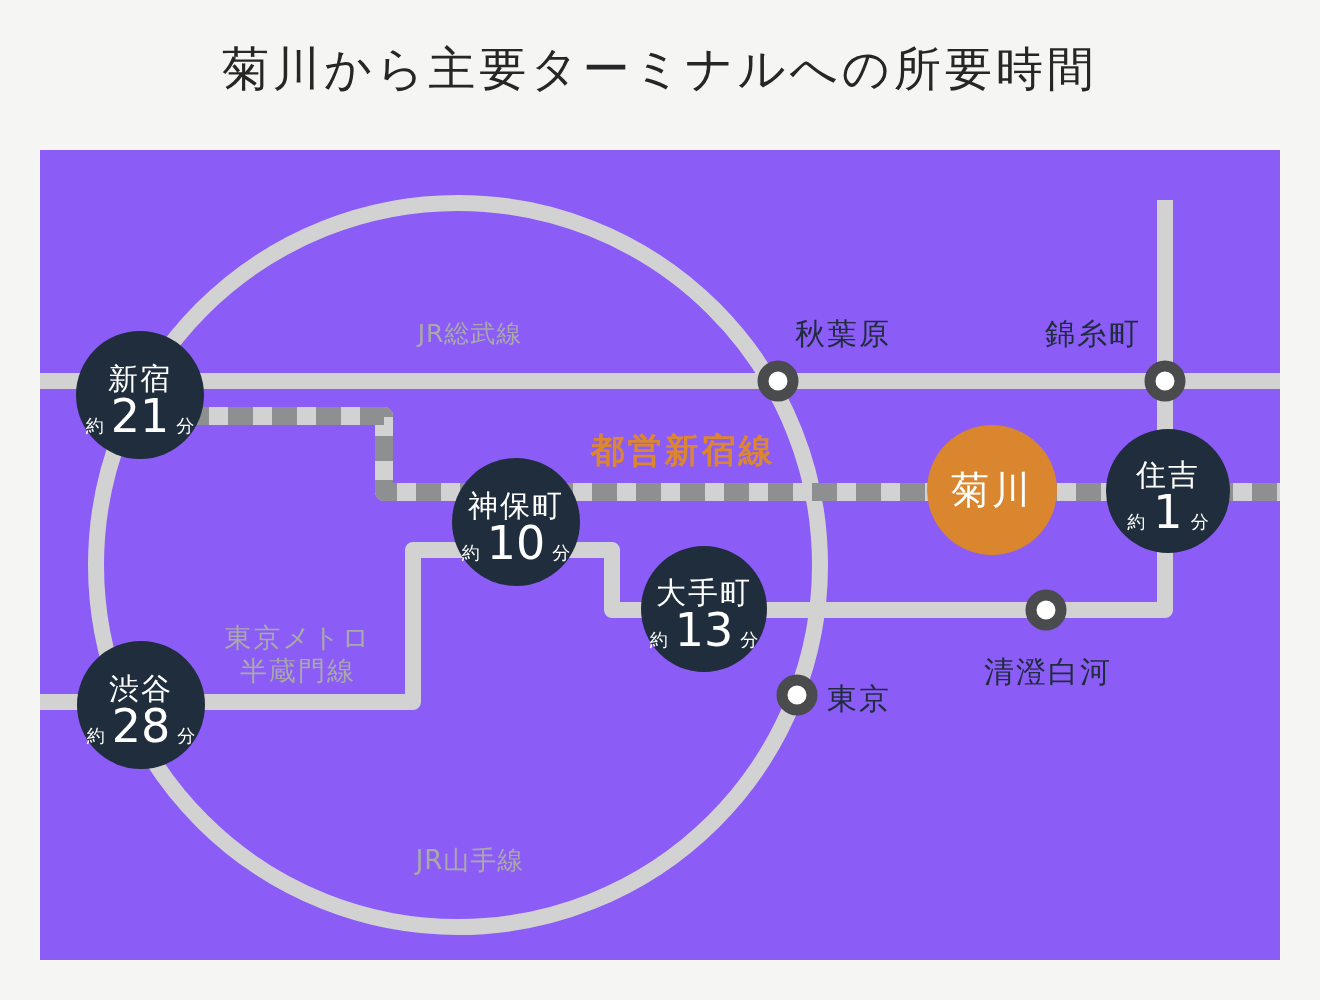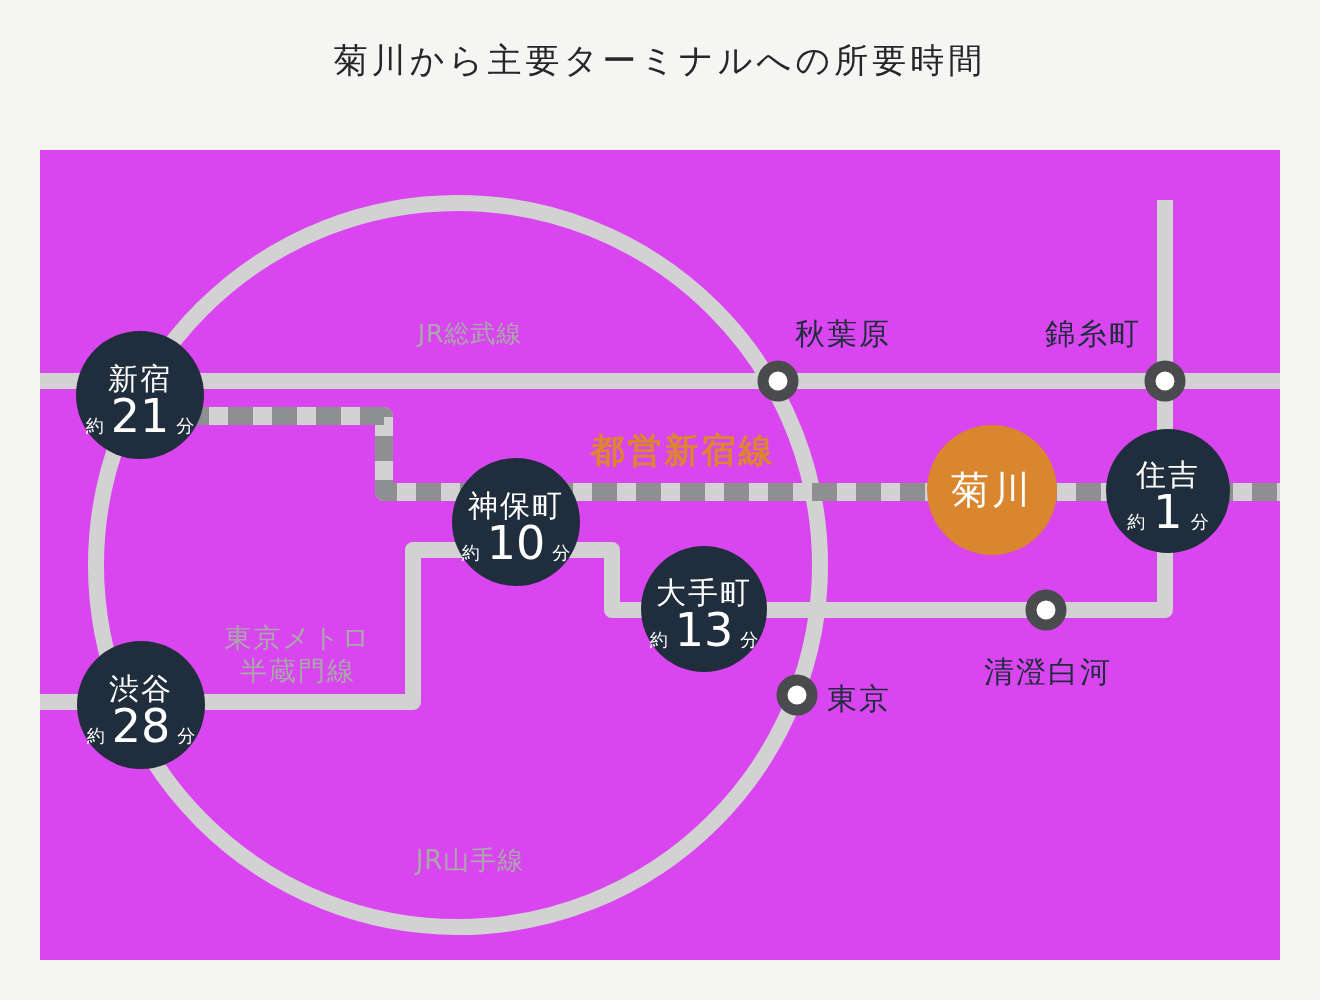--- a/index.html
+++ b/index.html
@@ -6,27 +6,27 @@
   body{
     width:1320px;height:1000px;
     background:#f5f5f4;
     font-family:"DejaVu Sans",sans-serif;
     position:relative;
     overflow:hidden;
   }
   .page-title{
     position:absolute;left:0;top:38px;width:1320px;
     text-align:center;
-    font-size:34px;font-weight:500;letter-spacing:4px;
+    font-size:47px;font-weight:500;letter-spacing:4px;
     color:#262626;
   }
   .map-card{
     position:absolute;left:40px;top:150px;
     width:1240px;height:810px;
-    background:#d946ef;
+    background:#8b5cf6;
   }
   svg text{font-family:"DejaVu Sans",sans-serif;}
   .line-label{fill:#a9a9aa;font-size:25px;letter-spacing:1px;}
   .line-label.small{font-size:26px;}
   .metro-label{fill:#a9a9aa;font-size:27px;letter-spacing:2px;}
   .toei-label{fill:#dd8630;font-size:34px;font-weight:bold;letter-spacing:3px;}
   .station-label{fill:#1e2c3c;font-size:30px;letter-spacing:2px;}
   .node-name{fill:#ffffff;font-size:30px;letter-spacing:2px;}
   .node-time-small{fill:#ffffff;font-size:18px;}
   .node-time-big{fill:#ffffff;font-size:46px;}

